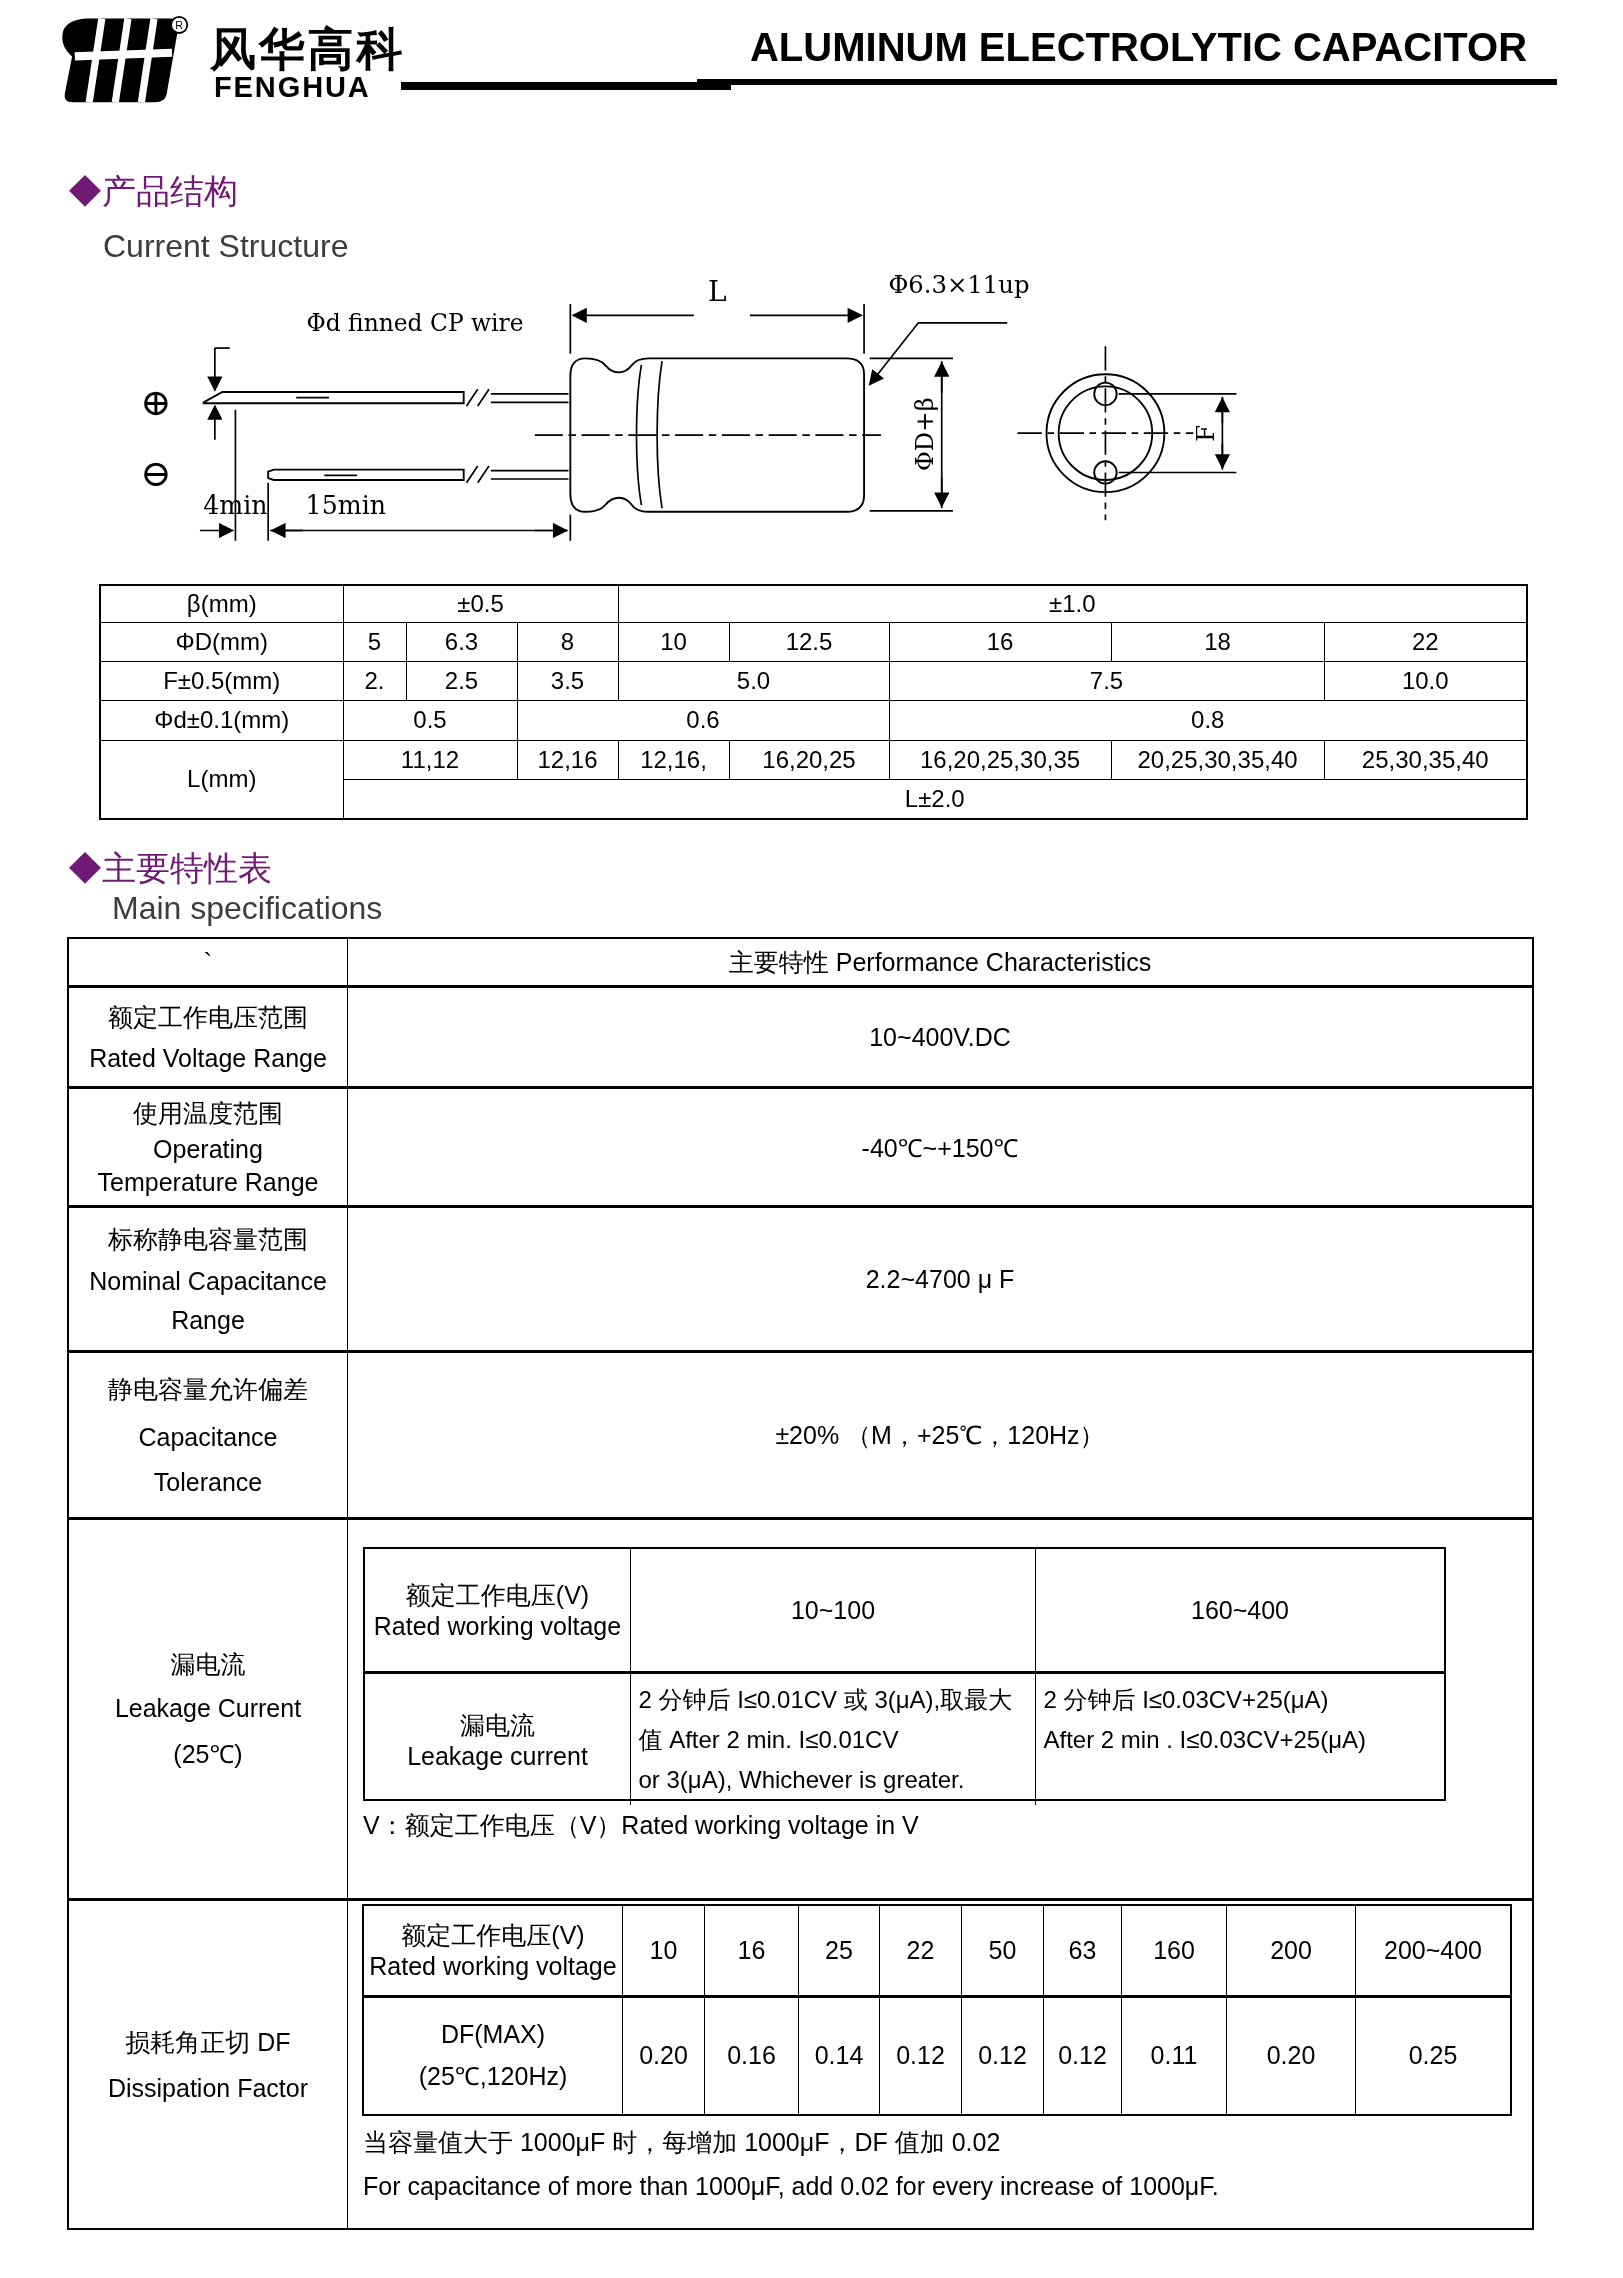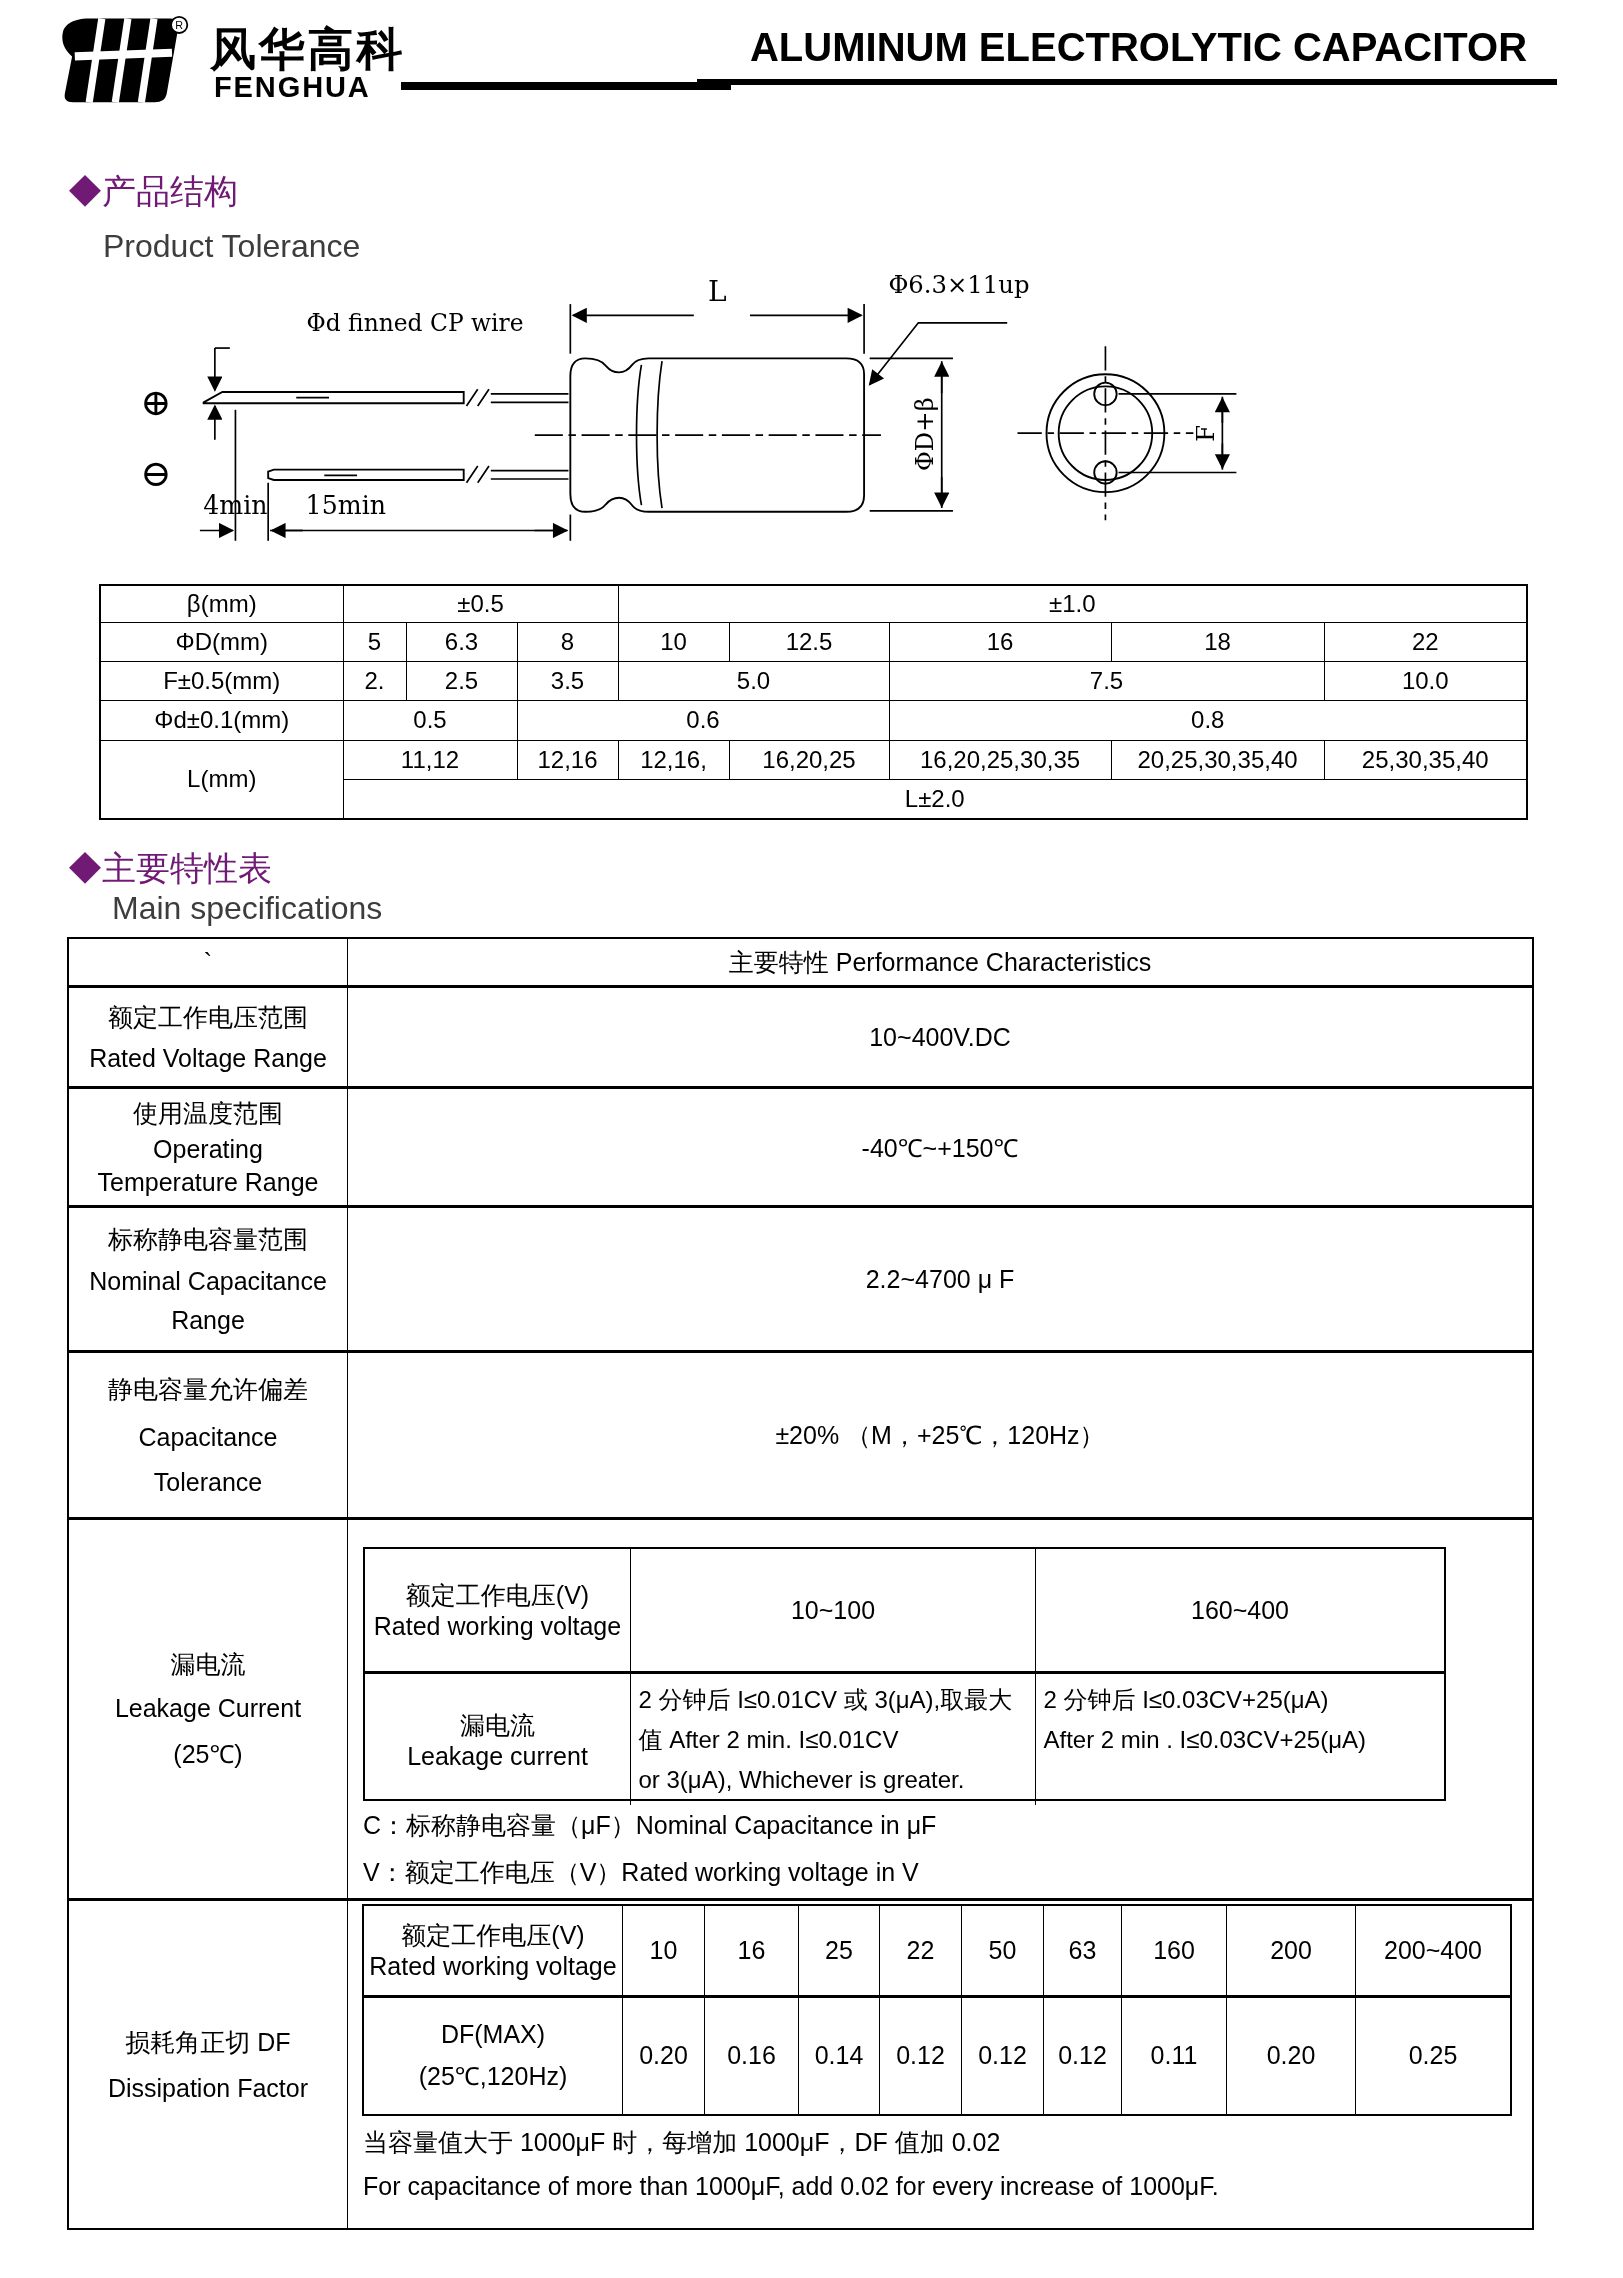--- a/index.html
+++ b/index.html
@@ -81,21 +81,21 @@
     <circle cx="138" cy="11" r="9" fill="#fff" stroke="#000" stroke-width="2"></circle>
     <text x="138" y="16" text-anchor="middle" font-size="12" font-family="Liberation Sans, sans-serif">R</text>
   </svg>
   <div class="brand-cn">风华高科</div>
   <div class="brand-en">FENGHUA</div>
   <div class="header-title">ALUMINUM ELECTROLYTIC CAPACITOR</div>
   <div class="rule-a"></div>
   <div class="rule-b"></div>
 
   <div class="sec-head" style="left:68px; top:169px;"><span>◆</span><span>产品结构</span></div>
-  <div class="sec-sub" style="left:103px; top:228px;">Product Tolerance</div>
+  <div class="sec-sub" style="left:103px; top:228px;">Current Structure</div>
 
   <svg class="diagram" viewBox="100 280 1290 310">
     <defs>
       <marker id="arw" viewBox="0 0 10 10" refX="9" refY="5" markerWidth="12" markerHeight="9" orient="auto-start-reverse">
         <path d="M0,0 L10,5 L0,10 Z" fill="#000"></path>
       </marker>
     </defs>
 
     <text x="326" y="354" font-size="25">Φd finned CP wire</text>
     <text x="765" y="322" font-size="30" text-anchor="middle">L</text>
@@ -290,21 +290,20 @@
               <span>值 After 2 min. I≤0.01CV</span>
               <span>or 3(μA), Whichever is greater.</span>
             </div>
             <div class="lk-c3 lk-text">
               <span>2 分钟后 I≤0.03CV+25(μA)</span>
               <span>After 2 min . I≤0.03CV+25(μA)</span>
             </div>
           </div>
         </div>
         <div class="leak-notes">
-          <div>C：标称静电容量（μF）Nominal Capacitance in μF</div>
           <div>V：额定工作电压（V）Rated working voltage in V</div>
         </div>
       </div>
     </div>
 
     <div class="srow" style="flex:1">
       <div class="s-label" style="justify-content:center; row-gap:15px;">
         <span>损耗角正切 DF</span>
         <span>Dissipation Factor</span>
       </div>

